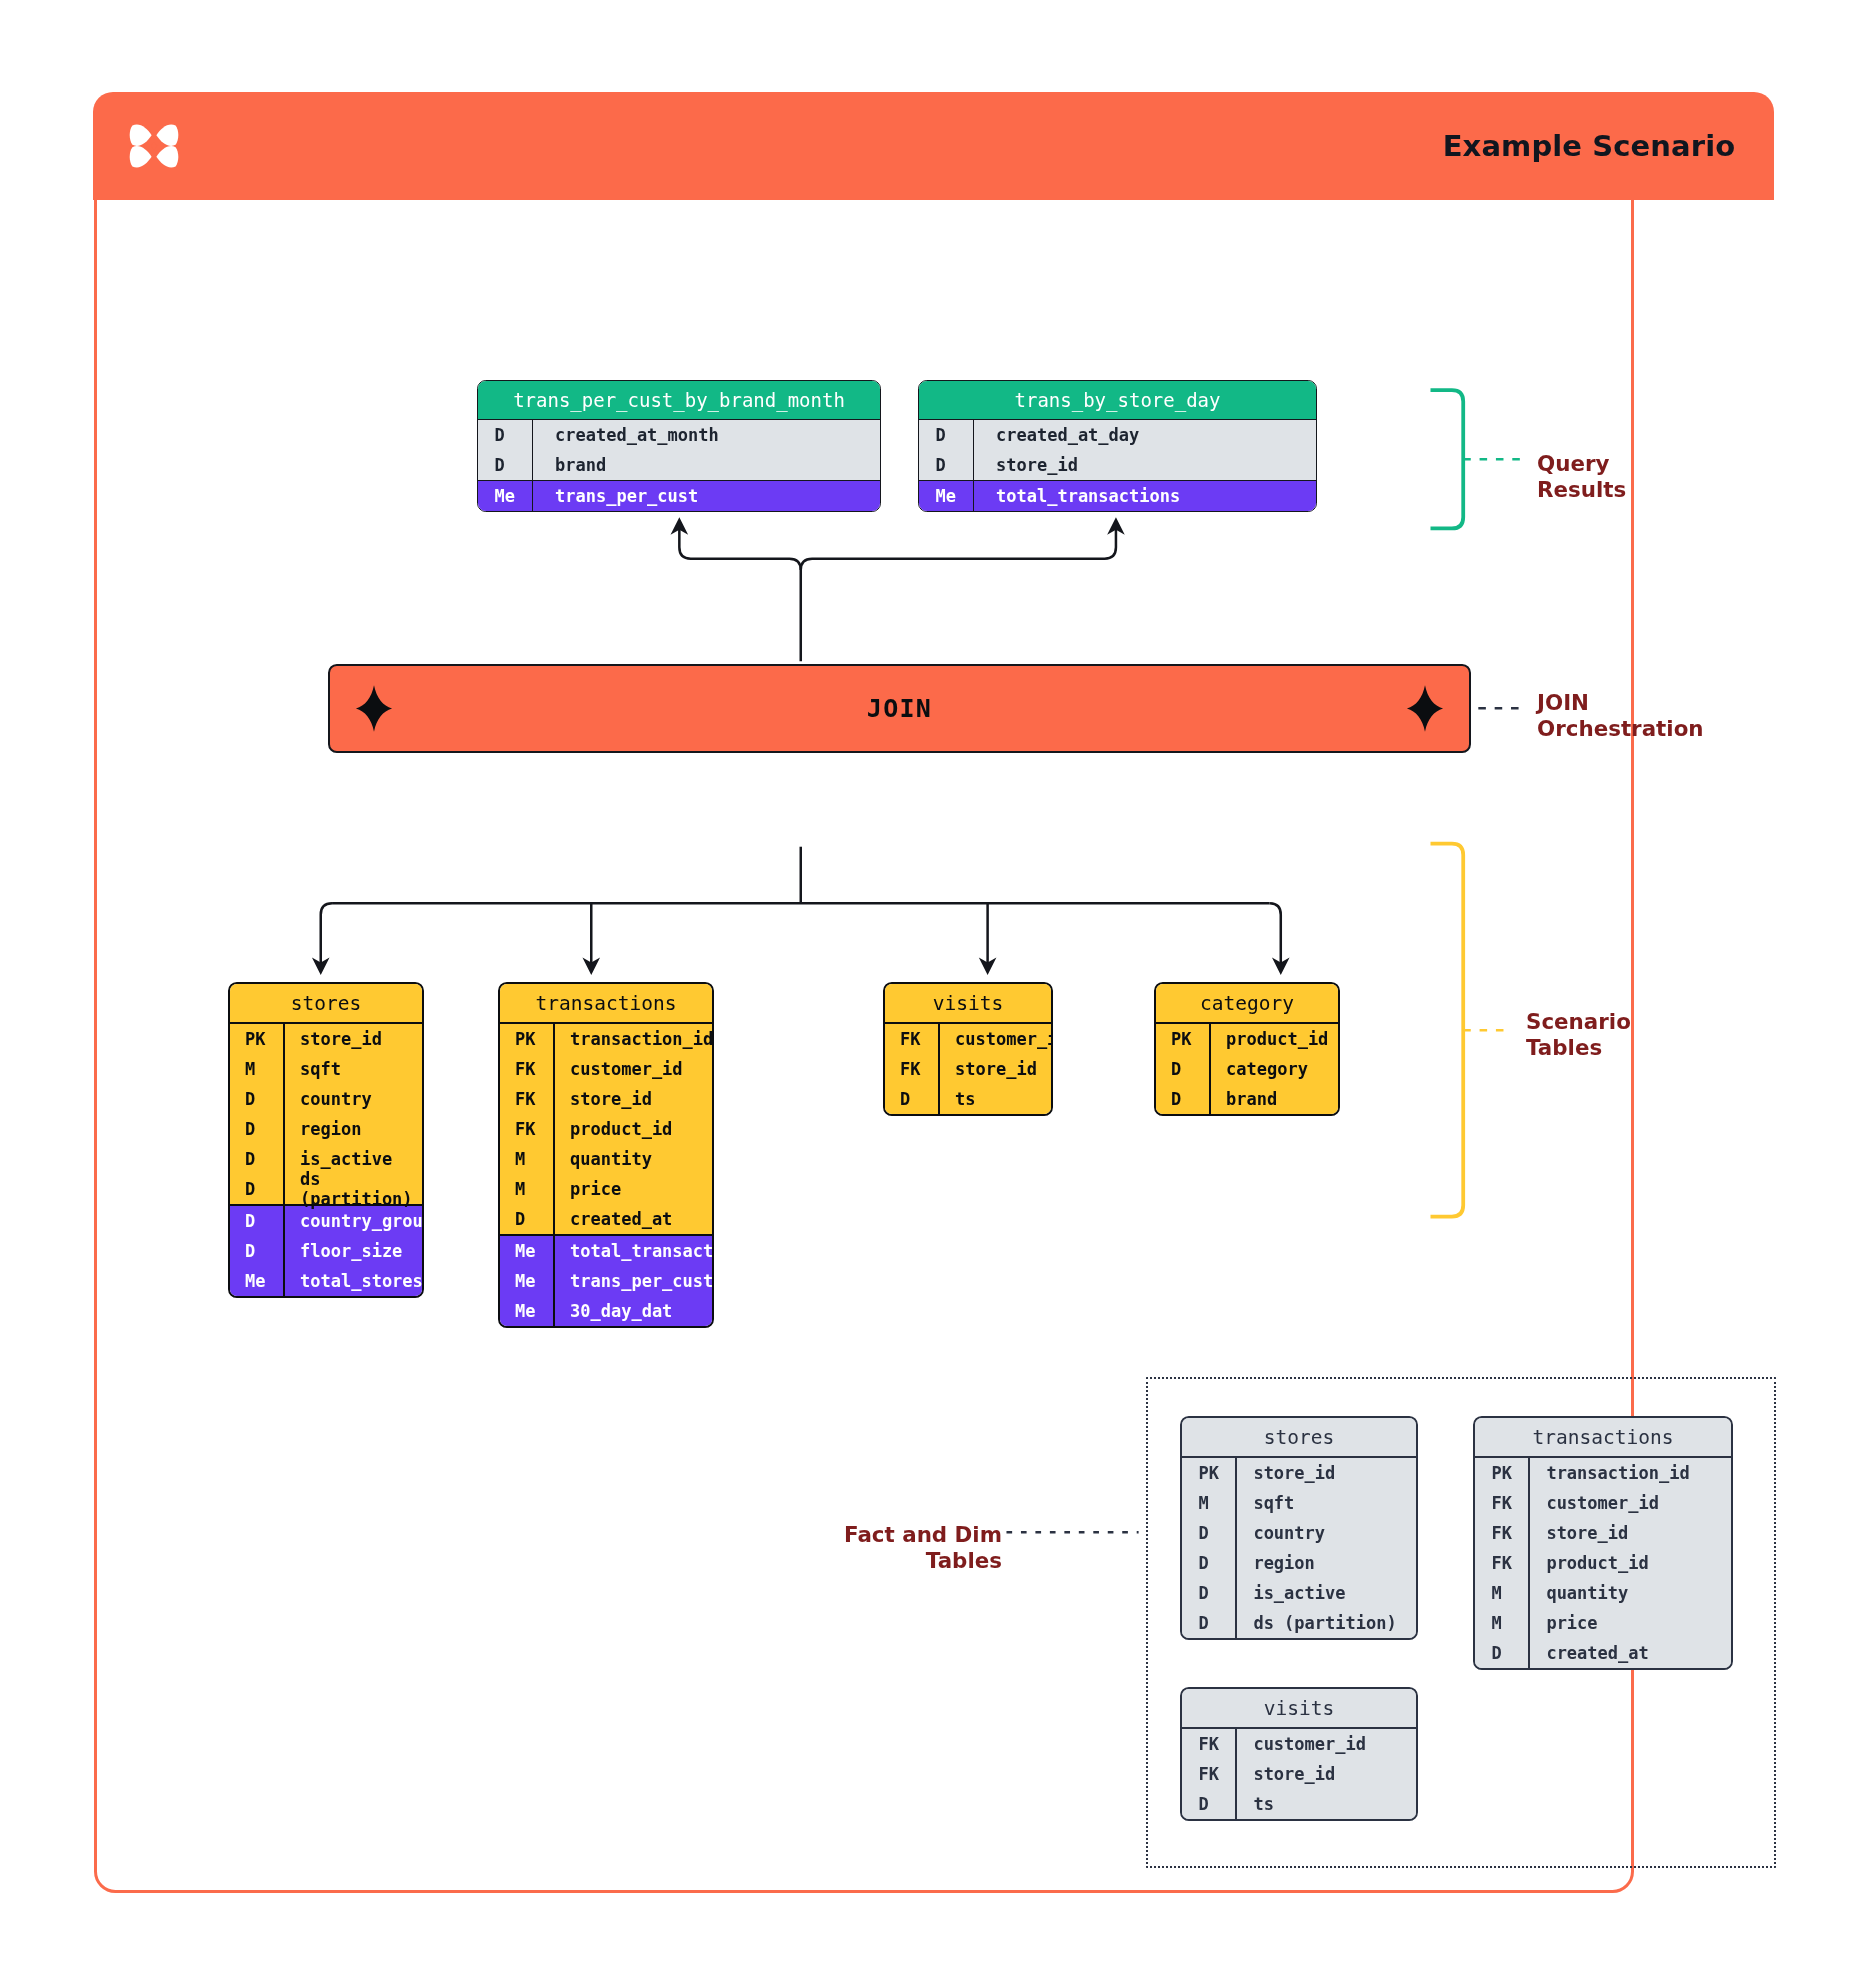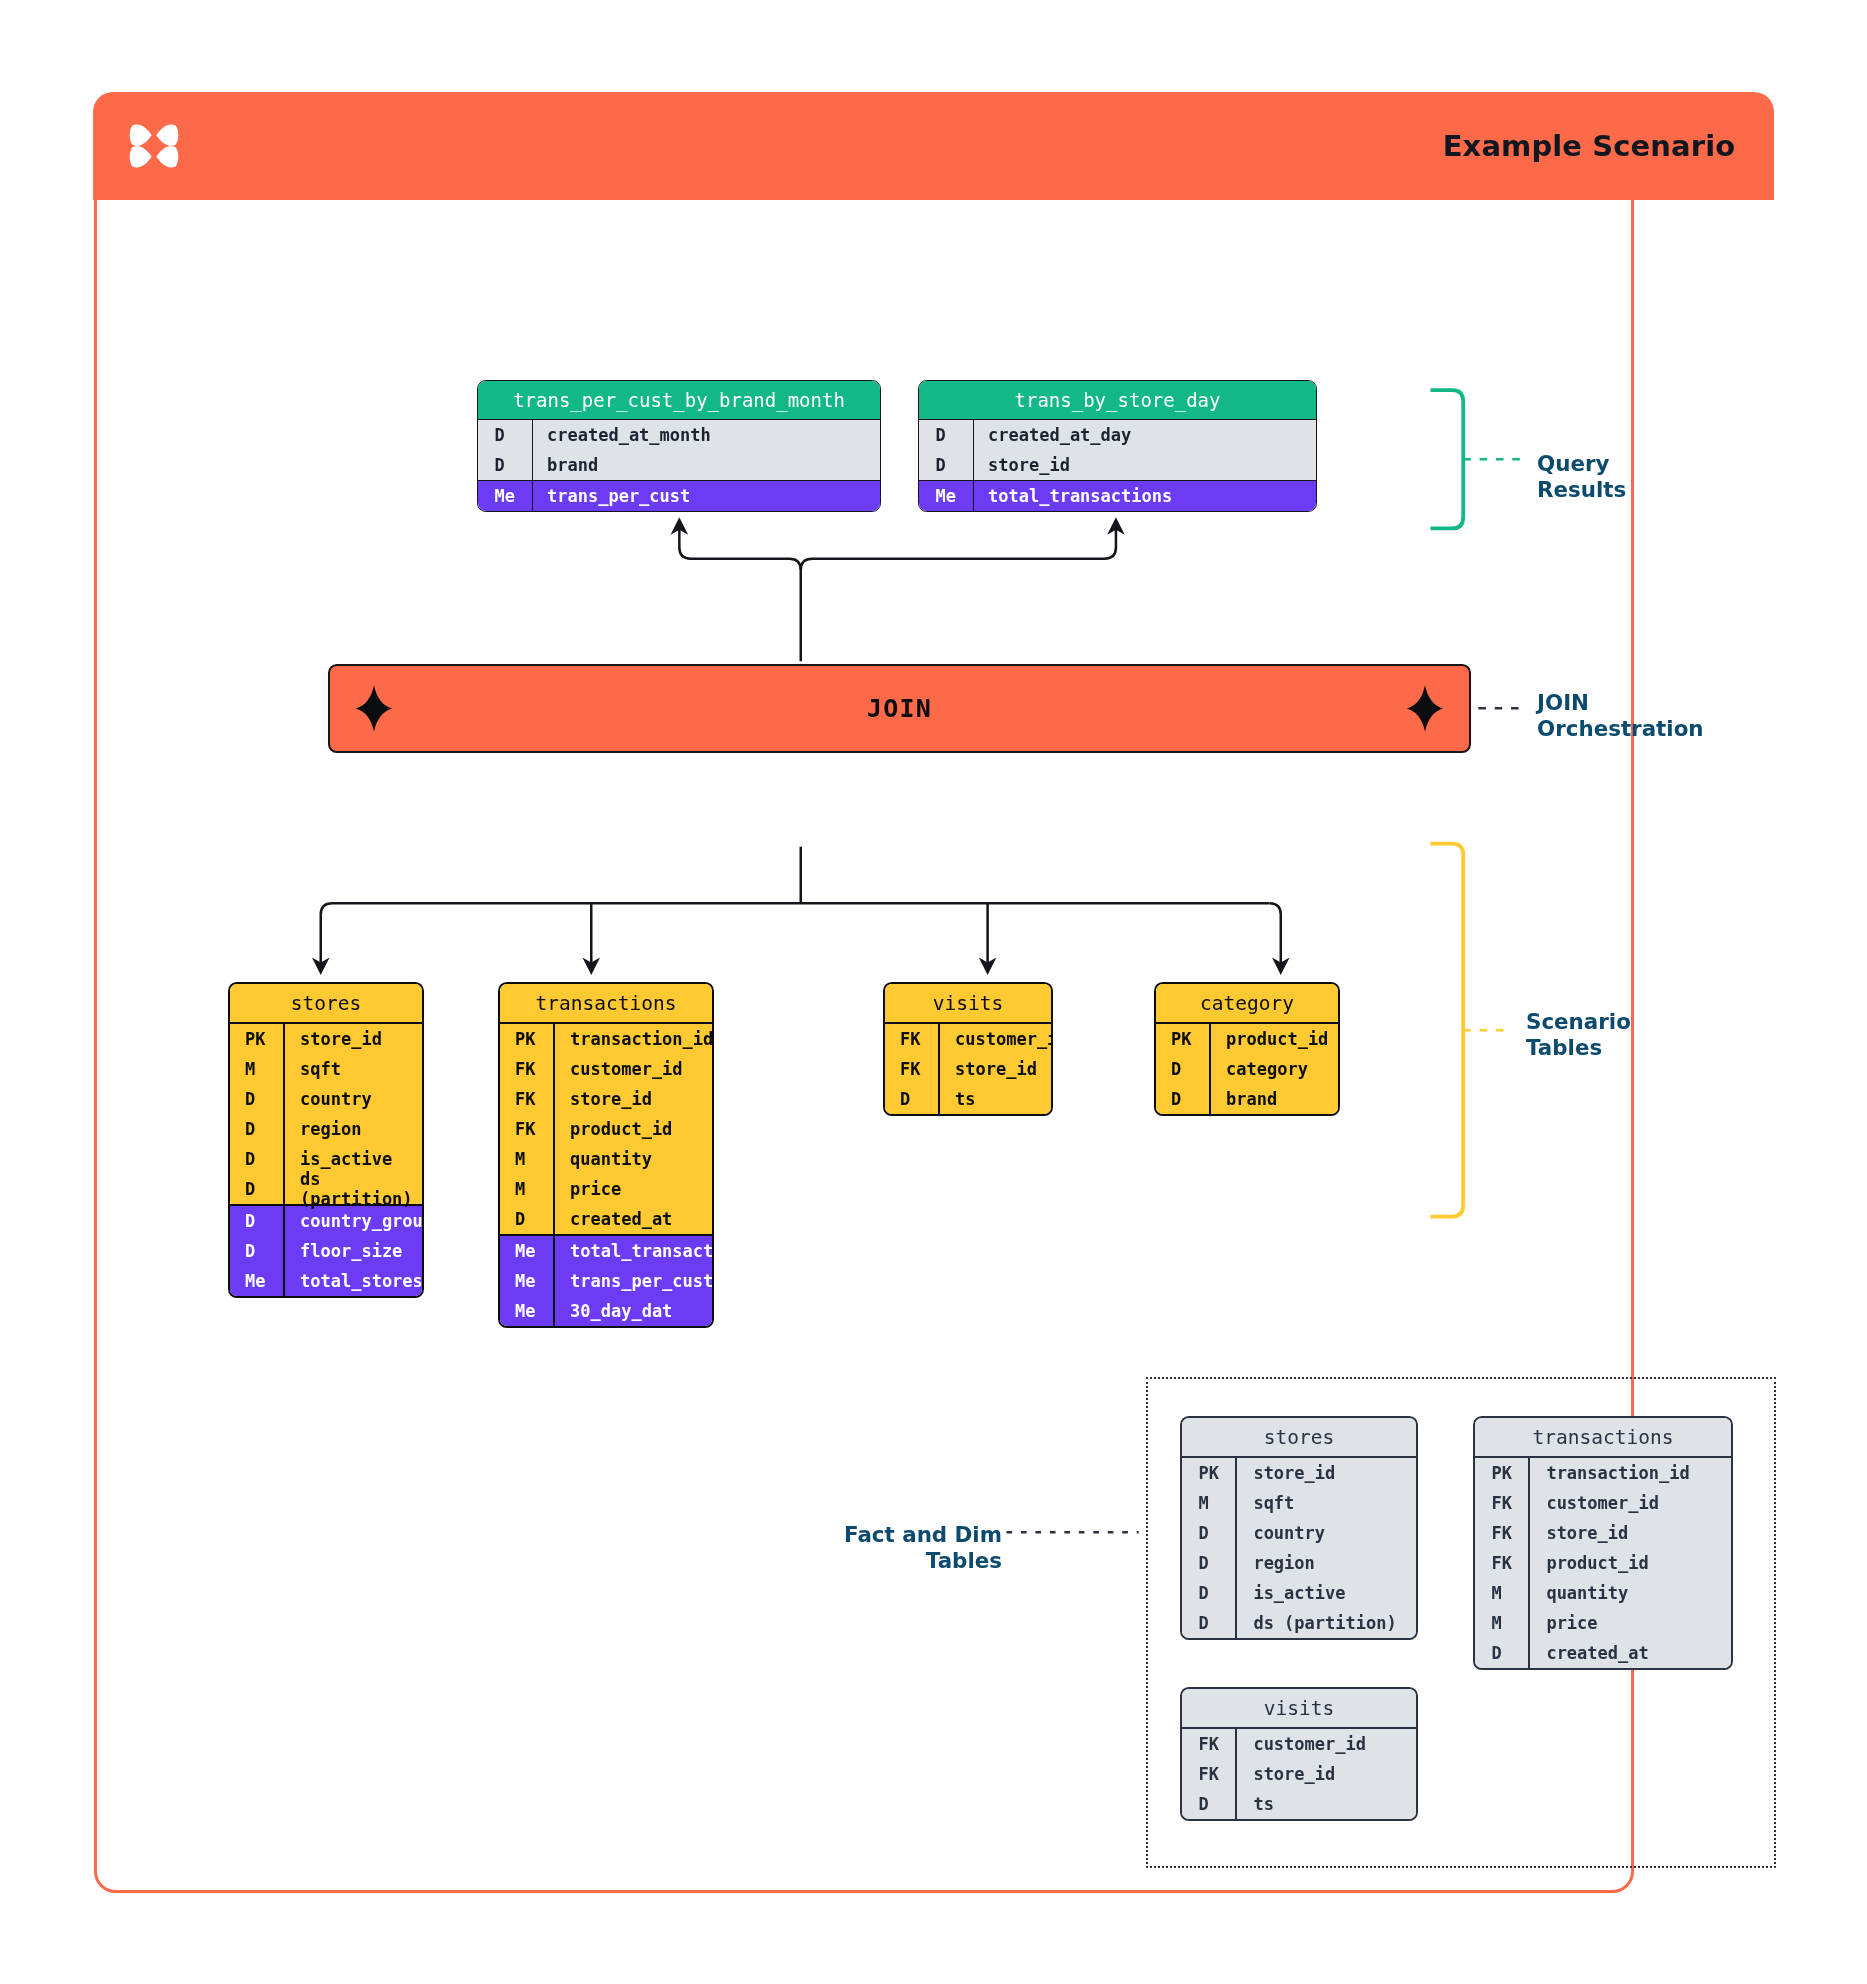--- a/index.html
+++ b/index.html
@@ -48,21 +48,21 @@
 
   
   .qres { border: 1.9px solid #14161c; }
   .qres .thead { background:#12B886; color:#ffffff; font-size: 19px; height: 39px; border-bottom: 1.9px solid #14161c; }
   .qres .body { background:#DFE3E7; }
   .qres .metrics { background:#6C3BF4; border-top: 1.9px solid #14161c; }
   .qres .row { height: 30px; font-size: 17px; }
   .qres .body .row { color:#1D2430; }
   .qres .metrics .row { color:#ffffff; }
   .qres .k { width: 54px; padding-left: 16.4px; }
-  .qres .v { padding-left: 14px; border-left: 1.9px solid #14161c; height: 100%; display:flex; align-items:center; }
+  .qres .v { padding-left: 22px; border-left: 1.9px solid #14161c; height: 100%; display:flex; align-items:center; }
   .qres .body .v, .qres .metrics .v { border-left: 1.9px solid #14161c; }
 
   
   .sem { border: 2.5px solid #0b0d10; }
   .sem .thead { background:#FFC931; color:#0b0d10; font-size: 19.5px; height: 40px; border-bottom: 2.5px solid #0b0d10; }
   .sem .body { background:#FFC931; }
   .sem .metrics { background:#6C3BF4; border-top: 2.5px solid #0b0d10; }
   .sem .row { height: 30px; font-size: 17px; }
   .sem .body .row { color:#0b0d10; }
   .sem .metrics .row { color:#ffffff; }
@@ -89,21 +89,21 @@
     font-size:25px; color:#0b0d10; letter-spacing:1.3px;
   }
   .sparkle { width:40px; height:49px; }
   .sparkle.left { margin-left: 24px; }
   .sparkle.right { margin-right: 24px; }
 
   
   .ann-text {
     position:absolute;
     font-family:"DejaVu Sans", sans-serif; font-weight:700;
-    font-size:21.4px; color:#0c4a6e; line-height:1.22;
+    font-size:21.4px; color:#7f1d1d; line-height:1.22;
   }
 
   
   .fact-box {
     position:absolute; left:1049px; top:1281px; width:630px; height:491px;
     border:2.5px dotted #2B3242; border-radius:1.3px;
   }
 
   
   .legend { position:absolute; left:225px; top:1591px; }

